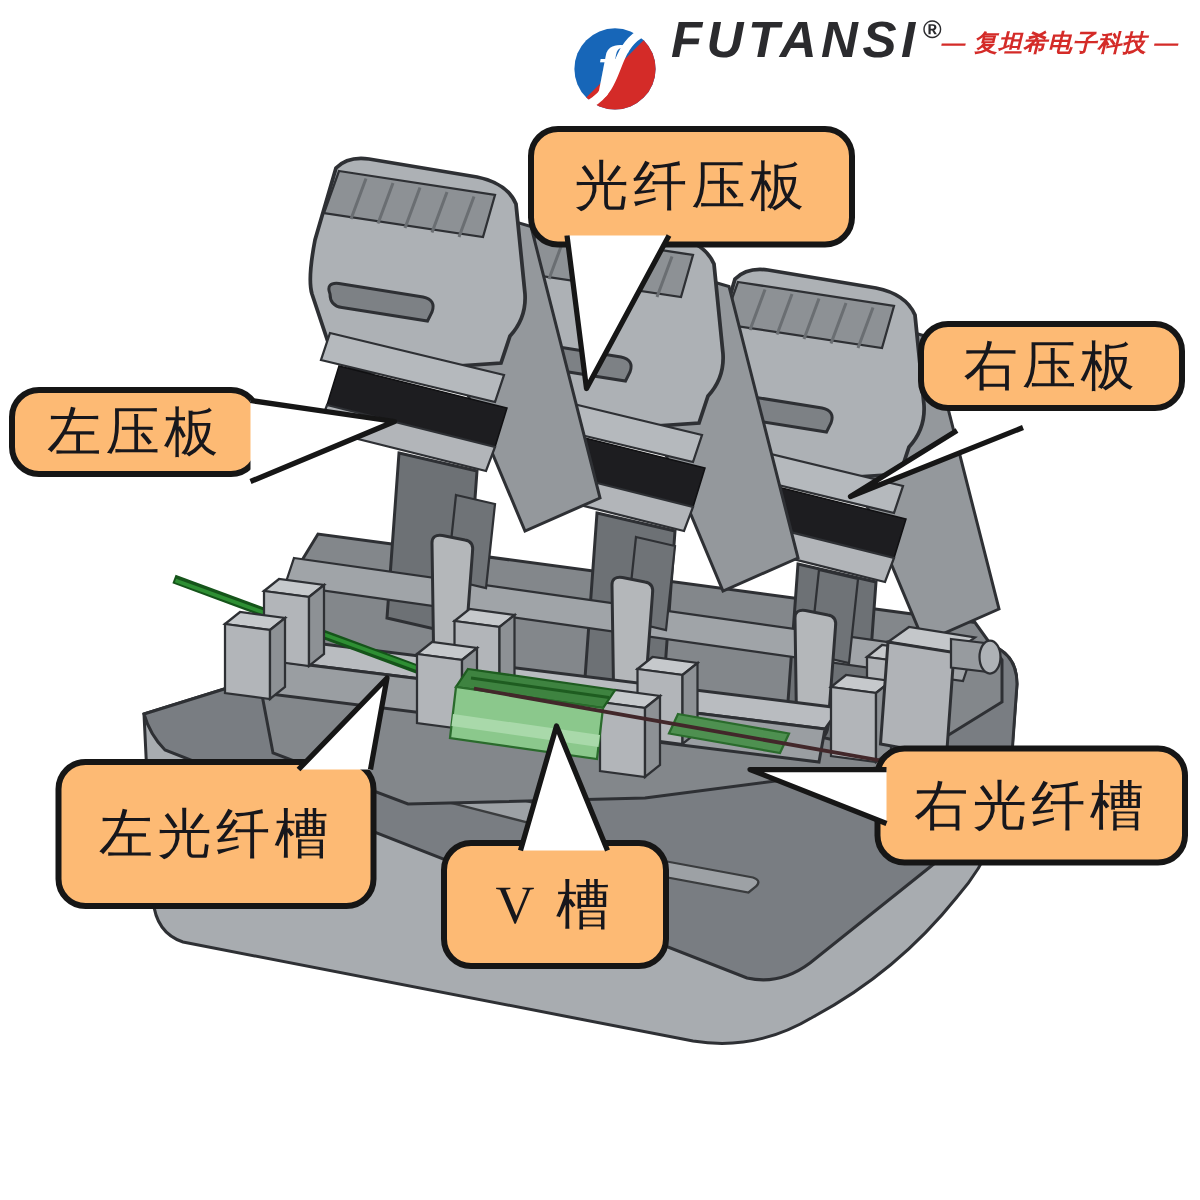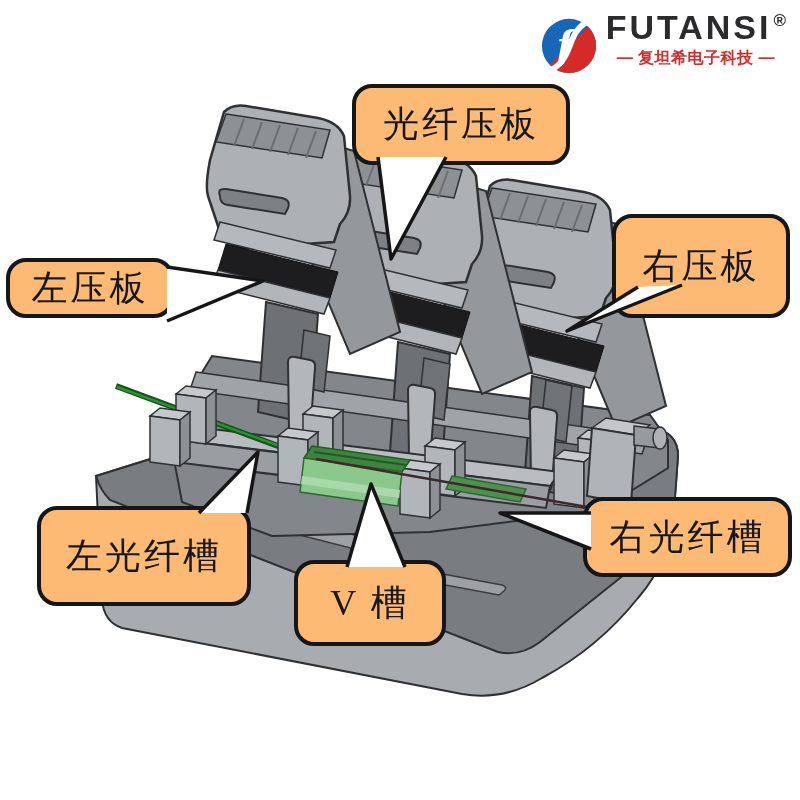--- a/index.html
+++ b/index.html
@@ -7,27 +7,27 @@
   .device-svg{position:absolute;left:0;top:0;z-index:1;}
   .tails-svg{position:absolute;left:0;top:0;z-index:6;pointer-events:none;}
   .bubble{
     position:absolute;z-index:5;box-sizing:border-box;
     background:#fdba74;border:4px solid #161616;border-radius:20px;
     display:flex;align-items:center;justify-content:center;
     font-family:"Liberation Serif","DejaVu Serif",serif;
     font-size:36px;letter-spacing:3px;color:#17171c;white-space:nowrap;
   }
   .b-fiber-plate {left:352px;top:84px; width:218px;height:81px;}
-  .b-right-plate {left:612px;top:214px;width:178px;height:104px;}
+  .b-right-plate {left:612px;top:214px;width:178px;height:60px;}
   .b-left-plate  {left:6px;  top:258px;width:168px;height:60px;}
   .b-left-groove {left:37px; top:506px;width:214px;height:100px;}
   .b-v-groove    {left:294px;top:560px;width:152px;height:86px;}
   .b-right-groove{left:583px;top:497px;width:209px;height:80px;}
   .logo{position:absolute;top:10px;right:14px;z-index:4;display:flex;align-items:flex-start;gap:8px;}
-  .logo-text{display:flex;flex-direction:column;align-items:center;}
+  .logo-text{display:flex;flex-direction:row;align-items:center;font-style:italic;}
   .brand-row{font-family:"Liberation Sans",sans-serif;font-weight:bold;font-size:34px;
     letter-spacing:3px;color:#2b2b2e;line-height:1;}
   .reg{font-size:17px;position:relative;top:-13px;letter-spacing:0;margin-left:2px;}
   .tagline{font-family:"Liberation Sans",sans-serif;color:#d42b28;font-size:16px;
     font-weight:bold;margin-top:4px;letter-spacing:0.5px;white-space:nowrap;}
 </style>
 </head>
 <body>
 
 <div class="stage">

